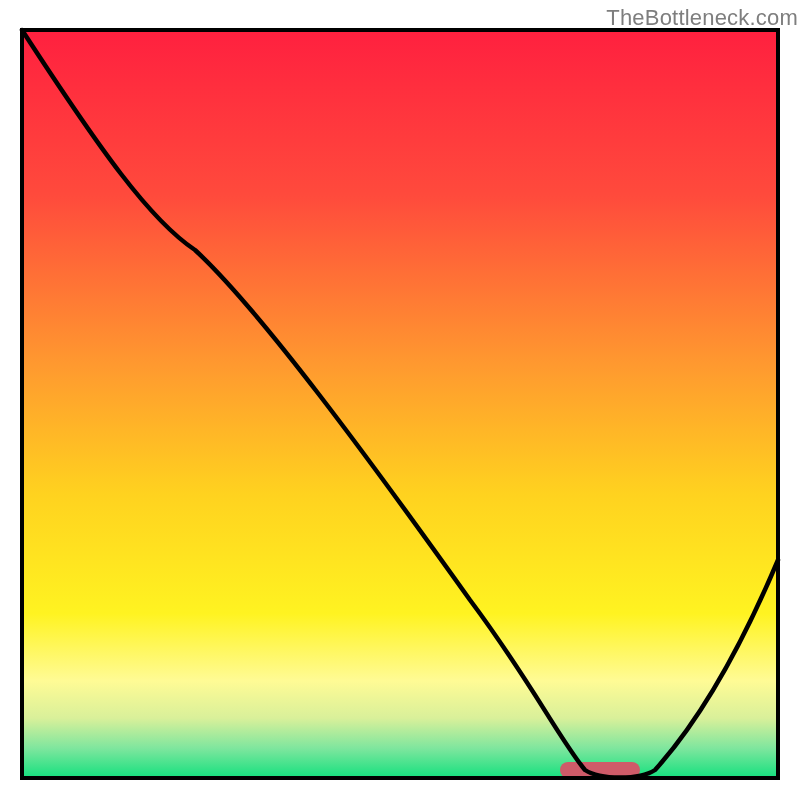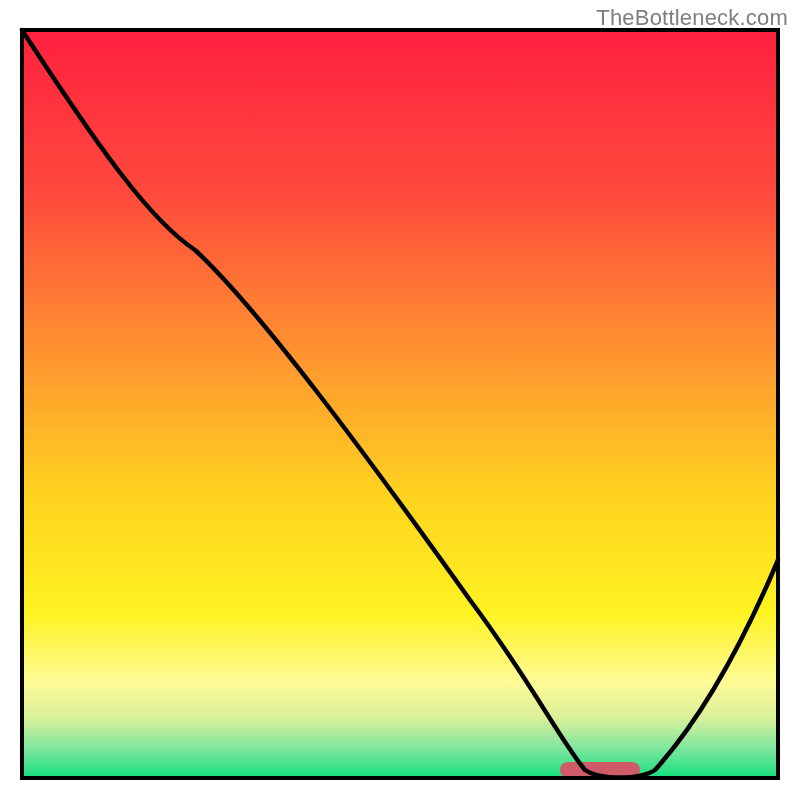--- a/index.html
+++ b/index.html
@@ -11,21 +11,21 @@
     font-family: Arial, Helvetica, sans-serif;
   }
   .container {
     position: relative;
     width: 800px;
     height: 800px;
   }
   .watermark {
     position: absolute;
     top: 5px;
-    right: 12px;
+    right: 2px;
     color: #7e7e7e;
     font-size: 22px;
     font-weight: 400;
     letter-spacing: 0.2px;
     z-index: 3;
   }
   svg.chart {
     position: absolute;
     top: 0;
     left: 0;

